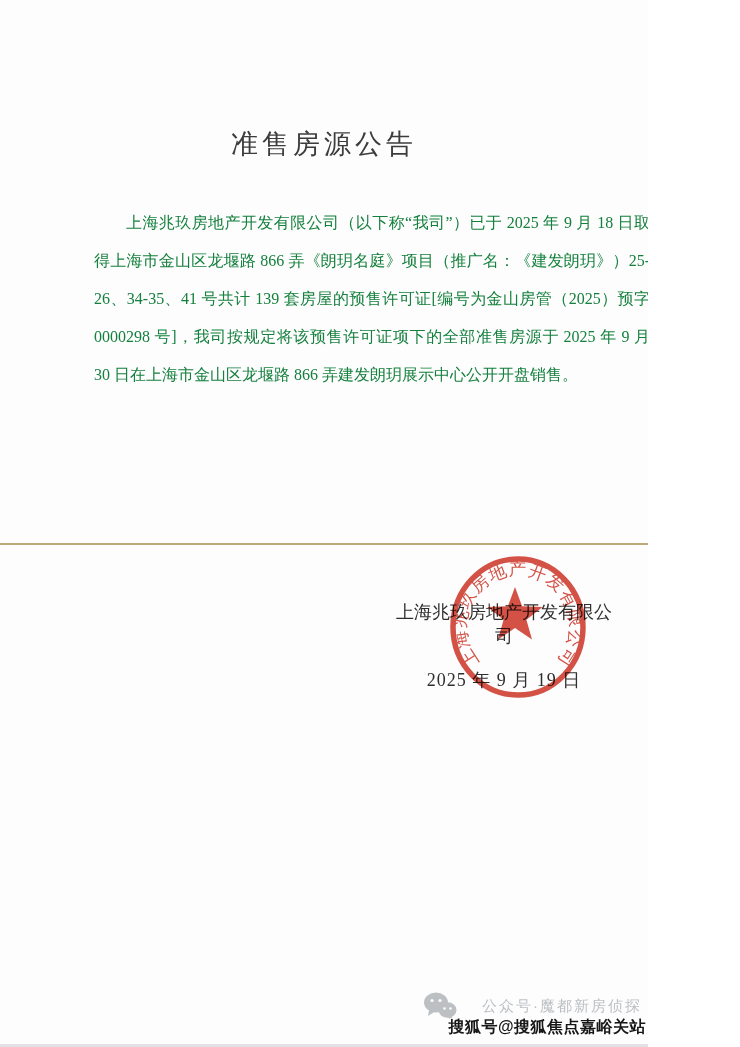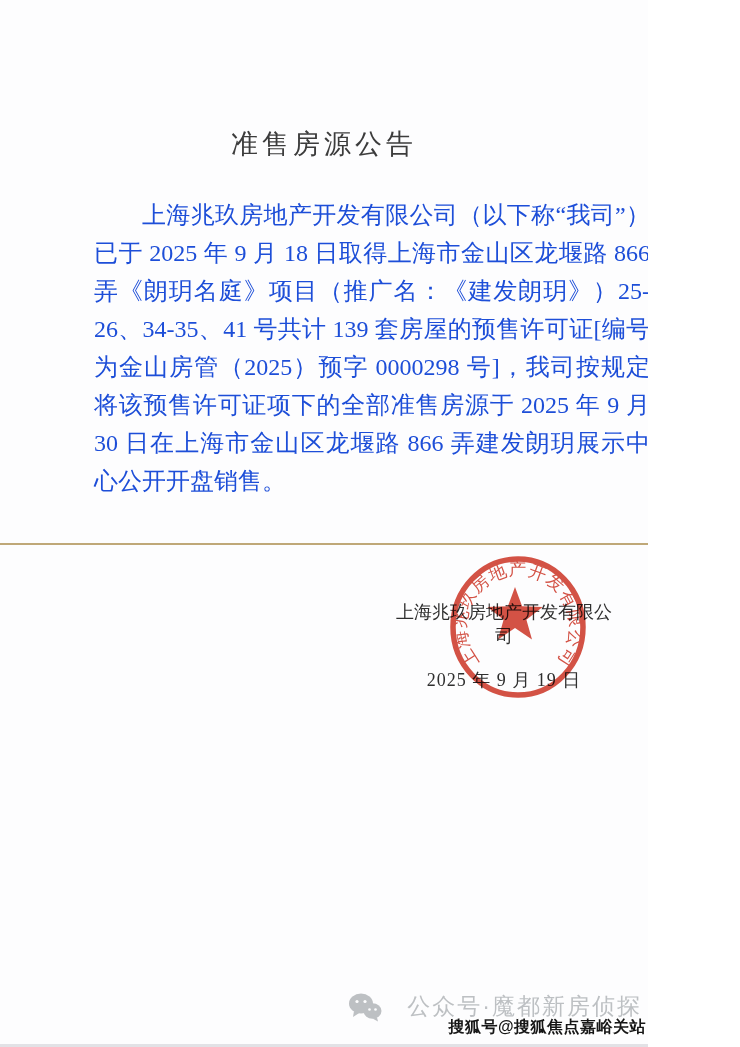--- a/index.html
+++ b/index.html
@@ -12,24 +12,24 @@
     font-family:"Liberation Serif","DejaVu Serif",serif;
     color:#2e2e2e;
   }
   .doc-title {
     position:absolute; top:126px; left:0; width:100%;
     text-align:center;
     font-size:27px; letter-spacing:4px; color:#3c3c3c;
     font-weight:400;
   }
   .doc-body {
-    position:absolute; top:196px; left:94px; width:556px;
-    font-size:24px; line-height:38px;
+    position:absolute; top:204px; left:94px; width:556px;
+    font-size:16px; line-height:38px;
     text-align:justify;
-    color:#1d4ed8;
+    color:#15803d;
   }
   .doc-body p { text-indent:2em; margin:0 0 6px 0; }
   .divider {
     position:absolute; top:543px; left:0; width:740px; height:2px;
     background:#bfa878;
   }
   .signature {
     position:absolute; top:600px; left:388px; width:232px;
     text-align:center; font-size:18px; color:#2f2f2f;
   }
@@ -38,21 +38,21 @@
     position:absolute; top:551px; left:445px;
     width:146px; height:152px;
     opacity:.88;
     mix-blend-mode:multiply;
     pointer-events:none;
   }
   .footer-wechat {
     position:absolute; top:991px; right:6px;
     display:flex; align-items:center; gap:25px;
     font-family:"Liberation Sans","DejaVu Sans",sans-serif;
-    color:#bdc0c3; font-size:23px; letter-spacing:2px;
+    color:#bdc0c3; font-size:15px; letter-spacing:2px;
     white-space:nowrap;
     justify-content:flex-end;
   }
   .footer-sohu {
     position:absolute; top:1017px; right:2px;
     font-family:"Liberation Sans","DejaVu Sans",sans-serif;
     font-size:16px; font-weight:bold; color:#161616;
     letter-spacing:0.5px; white-space:nowrap;
     text-shadow:
       1px 1px 0 #ffffff, -1px -1px 0 #ffffff,

